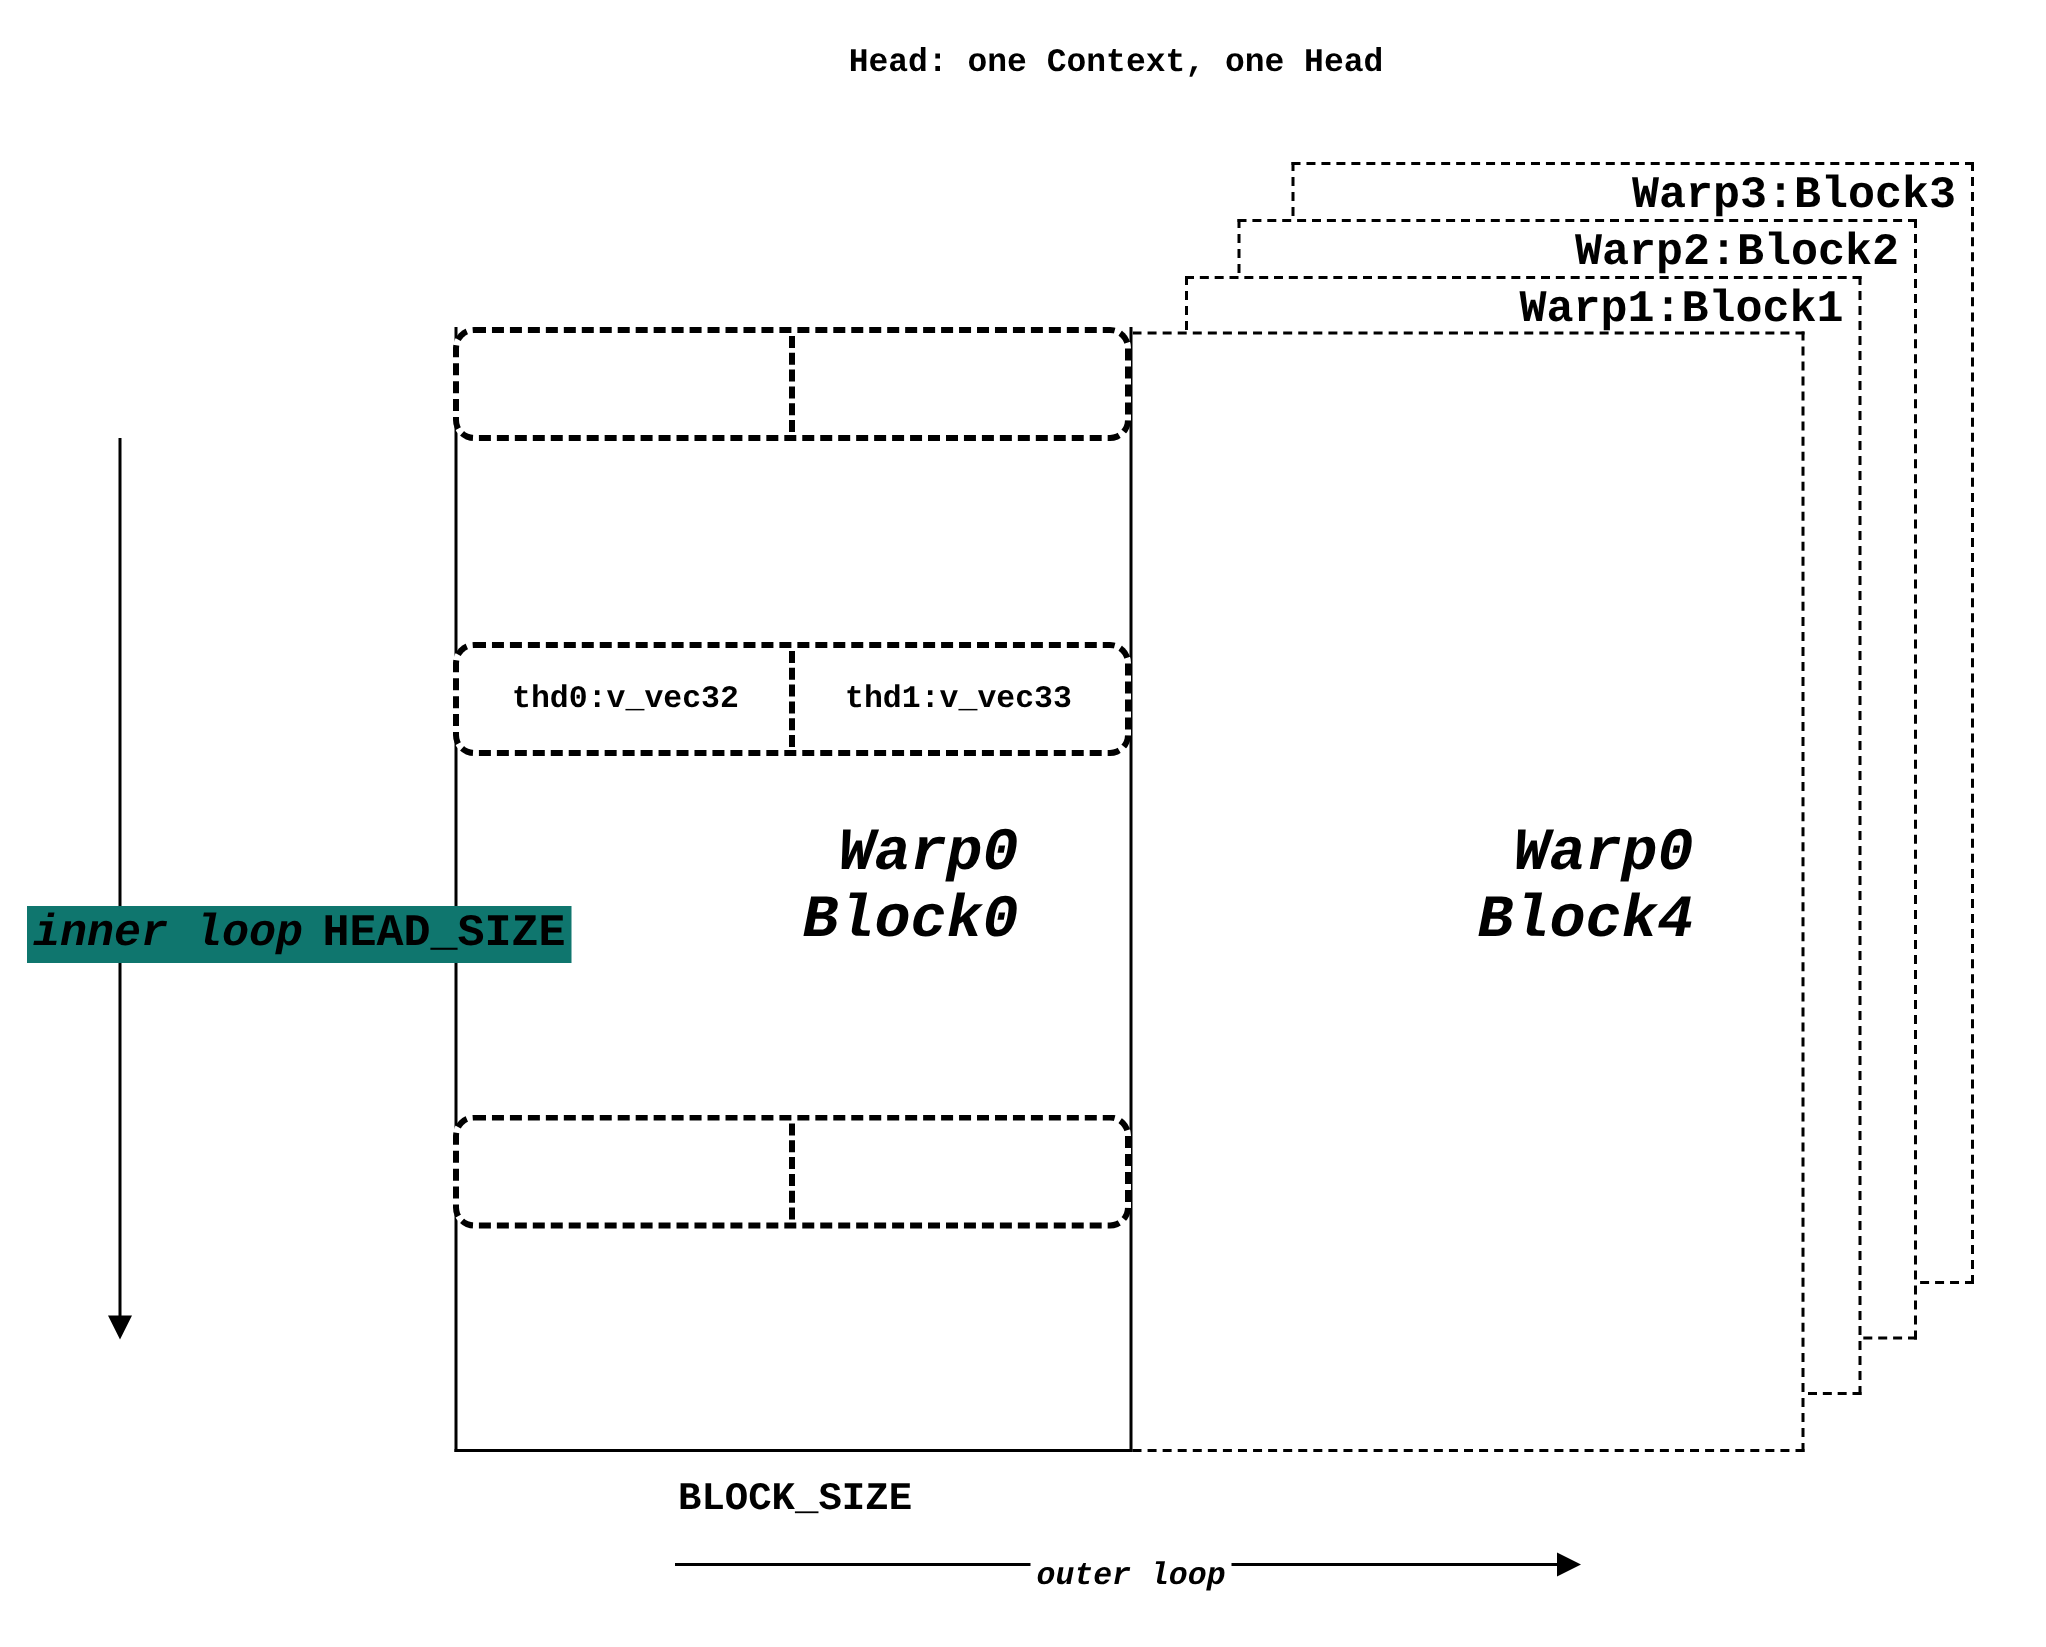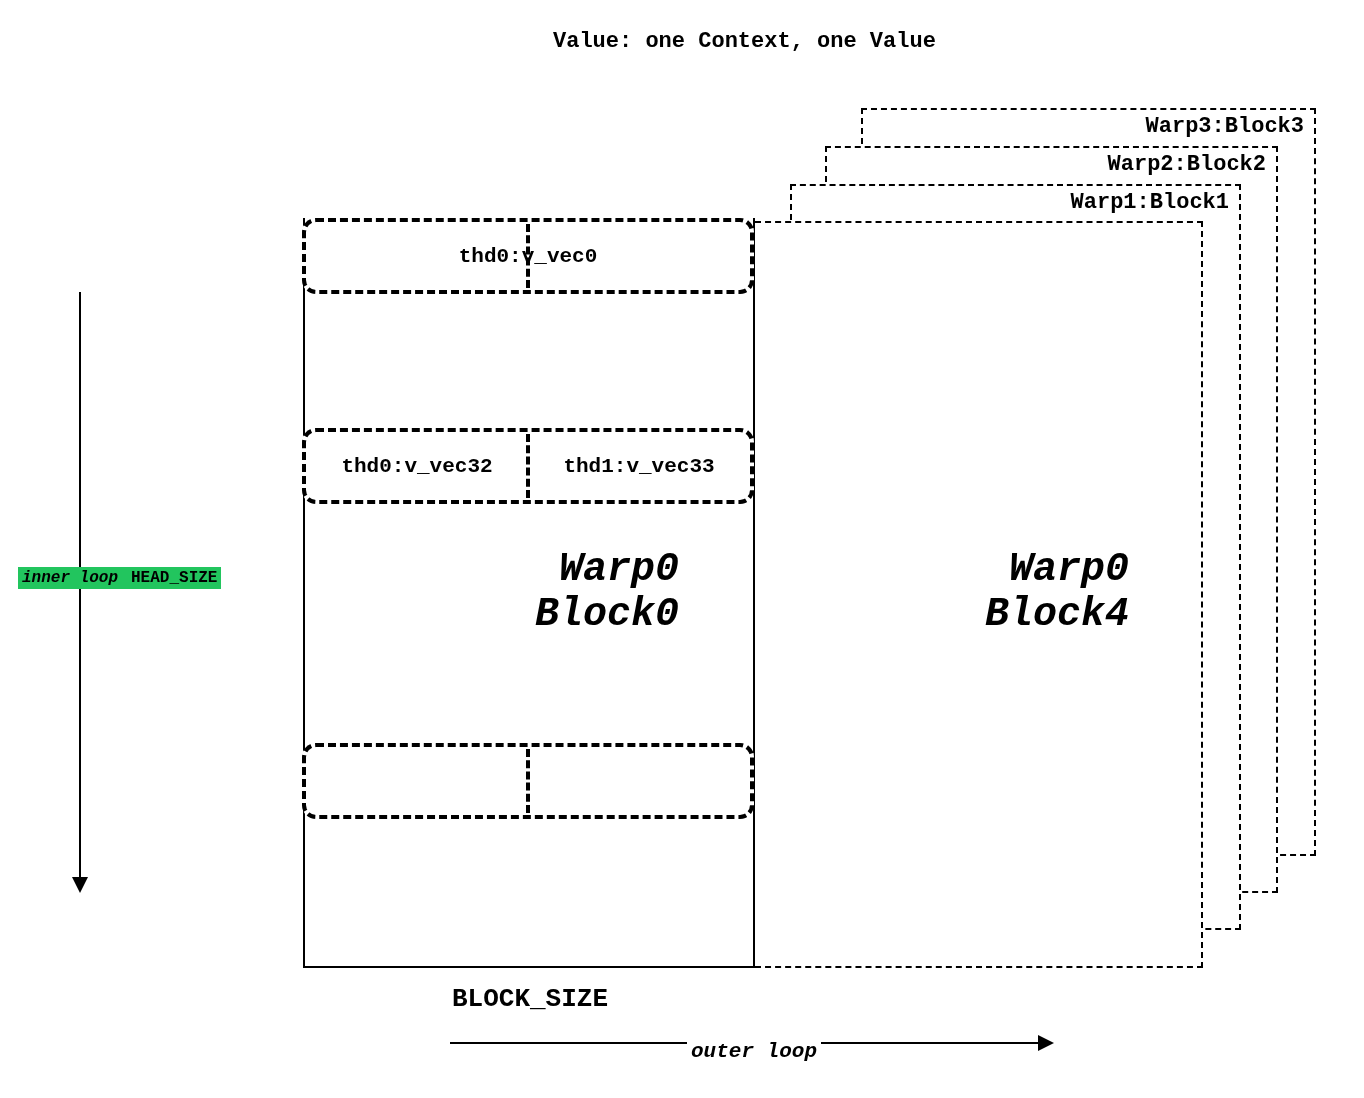--- a/index.html
+++ b/index.html
@@ -30,21 +30,21 @@
   .stack {
     background: #ffffff;
     border: 2px dashed #000000;
     box-sizing: border-box;
   }
   .stack-b1 { left: 790px; top: 184px; width: 451px; height: 746px; z-index: 3; }
   .stack-b2 { left: 825px; top: 146px; width: 453px; height: 747px; z-index: 2; }
   .stack-b3 { left: 861px; top: 108px; width: 455px; height: 748px; z-index: 1; }
   .stack-label {
     position: absolute; top: 4px; right: 10px;
-    font-size: 22px; font-weight: bold; white-space: nowrap;
+    font-size: 30px; font-weight: bold; white-space: nowrap;
   }
 
   
   .front-block {
     left: 755px; top: 221px; width: 448px; height: 747px;
     background: #ffffff;
     border: 2px dashed #000000;
     border-left: none;
     box-sizing: border-box;
     z-index: 4;
@@ -101,23 +101,23 @@
     background: #000000; z-index: 8;
   }
   .inner-arrowhead {
     left: 72px; top: 877px; width: 0; height: 0;
     border-left: 8px solid transparent;
     border-right: 8px solid transparent;
     border-top: 16px solid #000000;
     z-index: 8;
   }
   .inner-label {
-    left: 18px; top: 567px;
-    background: #22c55e; padding: 2px 4px;
-    font-size: 16px; font-weight: bold; white-space: nowrap;
+    left: 18px; top: 604px;
+    background: #0f766e; padding: 2px 4px;
+    font-size: 30px; font-weight: bold; white-space: nowrap;
     z-index: 8;
   }
   .inner-label .loop-word { font-style: italic; }
   .inner-label .dim-word { margin-left: 13px; }
 
   
   .block-size-label {
     left: 452px; top: 984px;
     font-size: 26px; font-weight: bold; white-space: nowrap;
     z-index: 8;
@@ -139,38 +139,37 @@
     font-size: 21px; font-weight: bold; font-style: italic; white-space: nowrap;
     z-index: 9;
     margin-top: 10px;
   }
 </style>
 </head>
 <body>
 
 <div class="canvas">
 
-  <div class="abs title">Value: one Context, one Value</div>
+  <div class="abs title">Head: one Context, one Head</div>
 
   <div class="abs stack stack-b3">
     <div class="stack-label">Warp3:Block3</div>
   </div>
   <div class="abs stack stack-b2">
     <div class="stack-label">Warp2:Block2</div>
   </div>
   <div class="abs stack stack-b1">
     <div class="stack-label">Warp1:Block1</div>
   </div>
 
   <div class="abs front-block"></div>
 
   <div class="abs solid-box"></div>
 
   <div class="abs thd-row thd-row-1">
-    <div class="thd-cell">thd0:v_vec0</div>
     <div class="row-divider"></div>
   </div>
   <div class="abs thd-row thd-row-2">
     <div class="thd-cell">thd0:v_vec32</div>
     <div class="thd-cell">thd1:v_vec33</div>
     <div class="row-divider"></div>
   </div>
   <div class="abs thd-row thd-row-3">
     <div class="row-divider"></div>
   </div>

